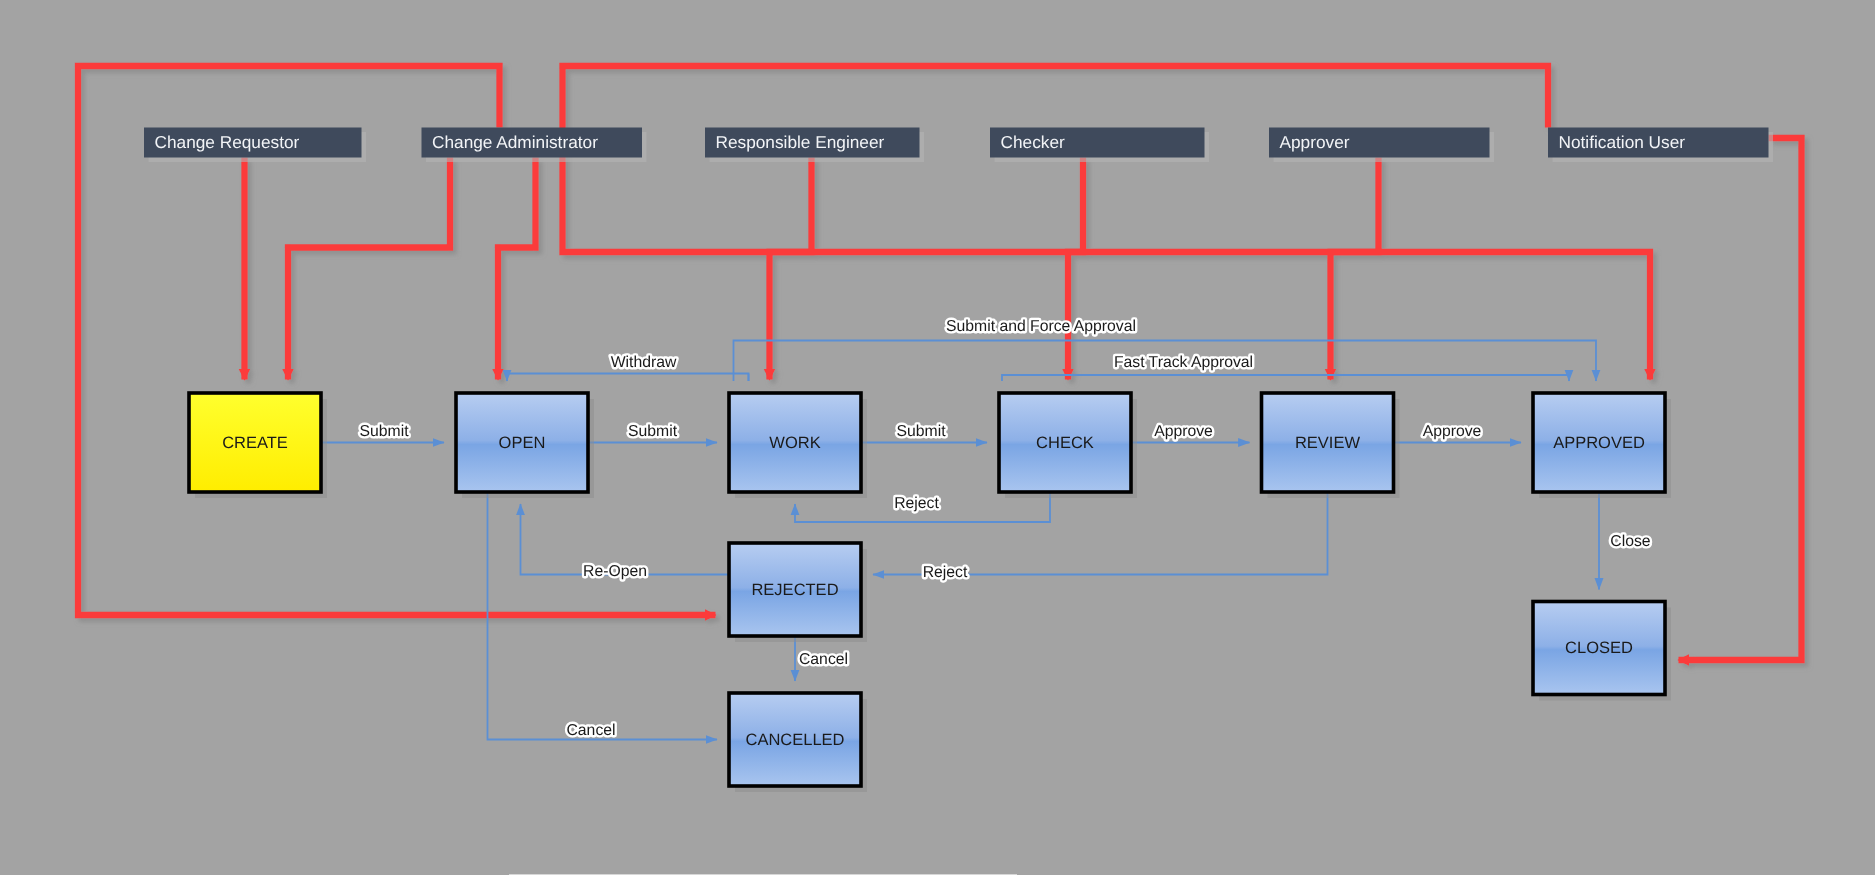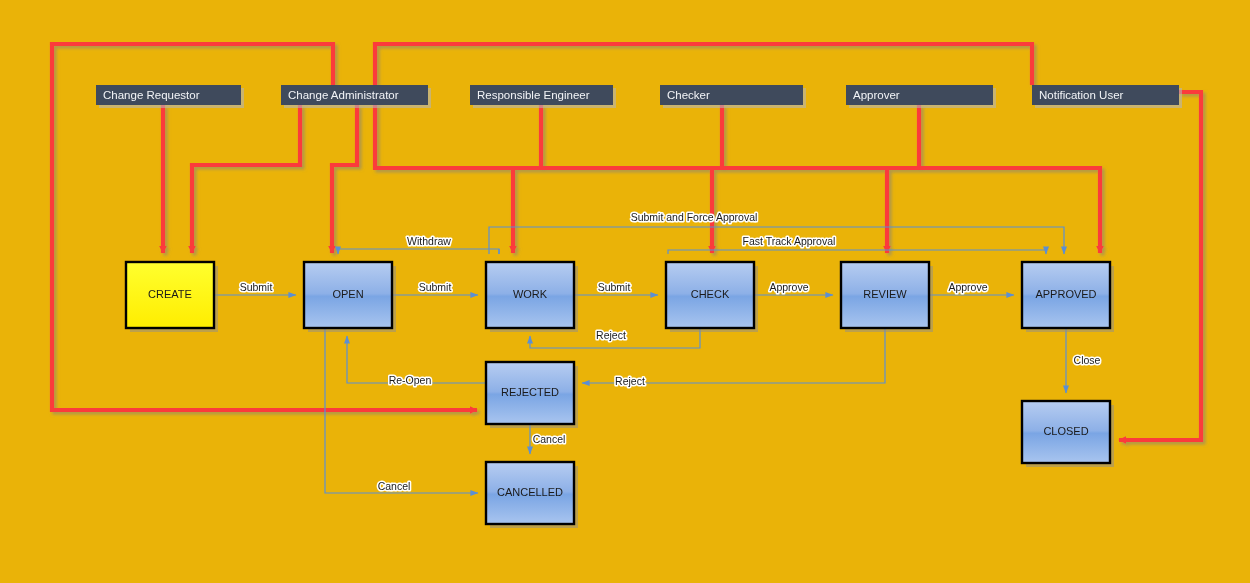--- a/index.html
+++ b/index.html
@@ -11,21 +11,21 @@
     width: 1250px;
     height: 583px;
     font-family: "Liberation Sans", sans-serif;
     overflow: hidden;
     position: relative;
   }
   #diagram-root {
     position: relative;
     width: 1250px;
     height: 583px;
-    background: #eab308;
+    background: #a3a3a3;
   }
   svg#wf {
     position: absolute;
     left: 0;
     top: 0;
     width: 1250px;
     height: 583px;
     display: block;
   }
   .state-label {

